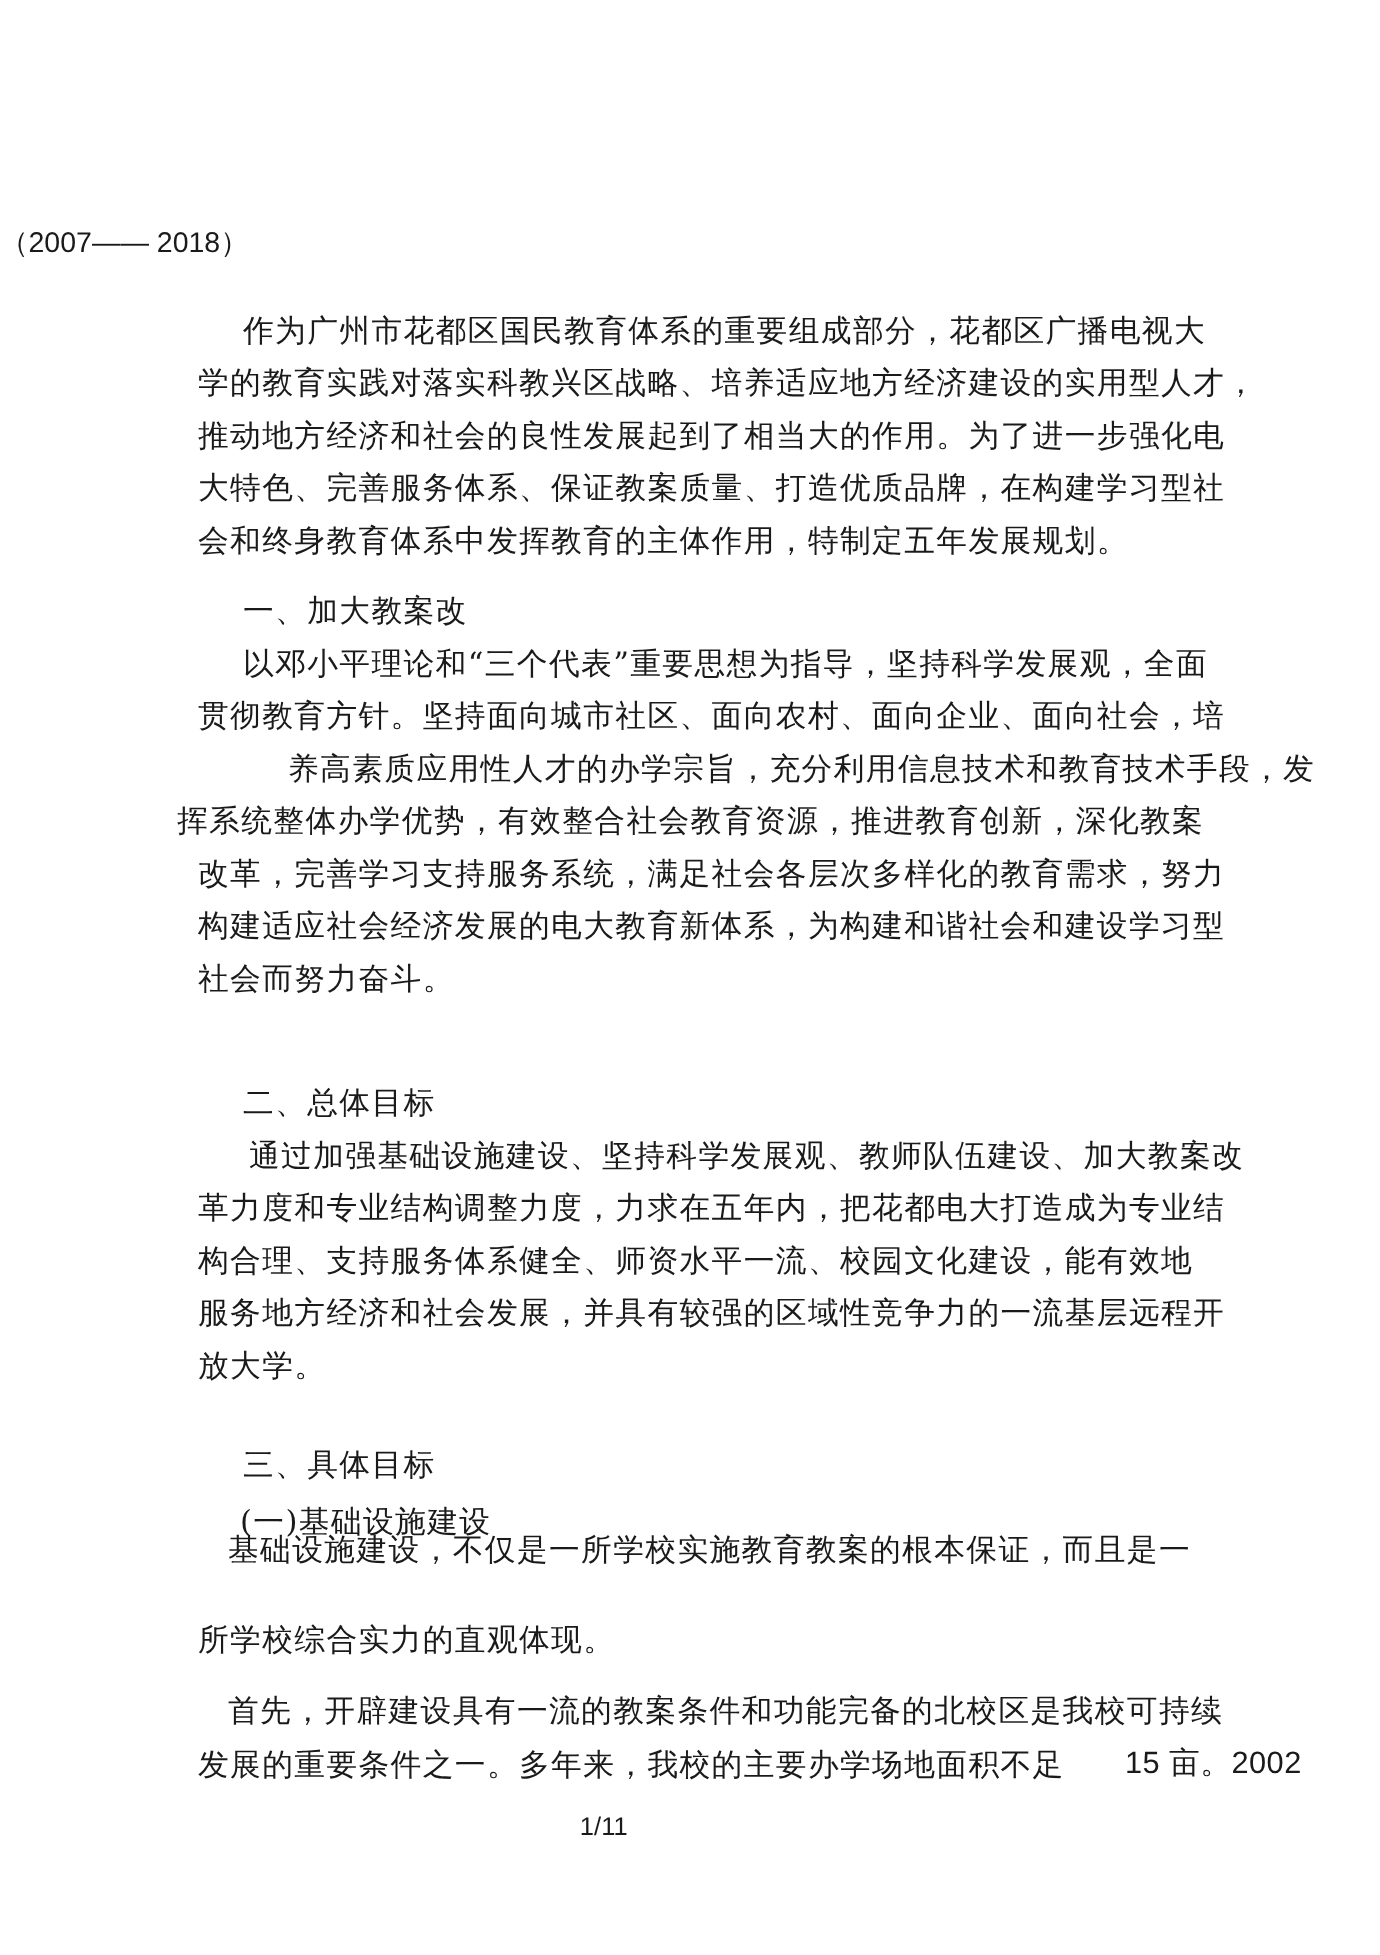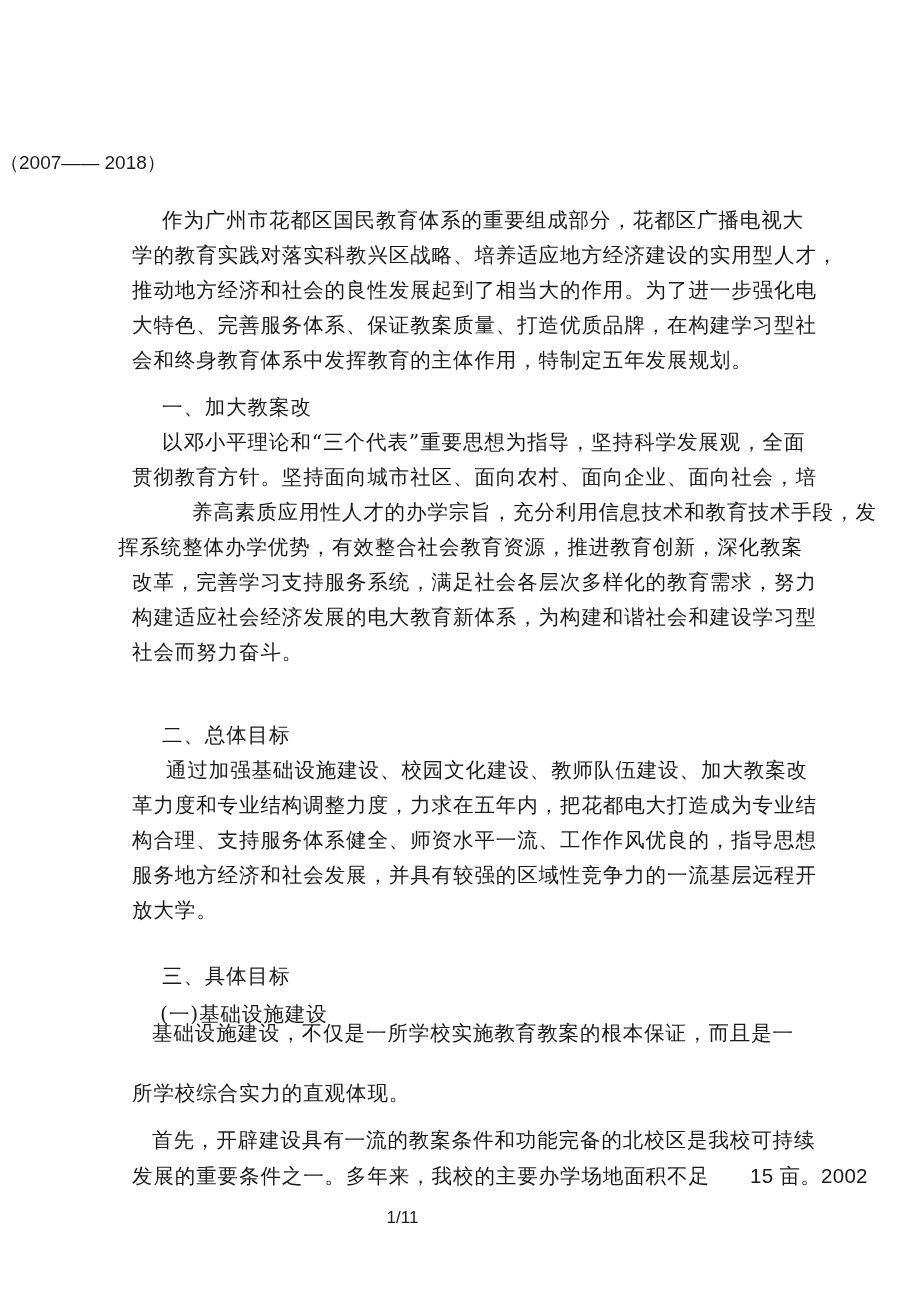--- a/index.html
+++ b/index.html
@@ -29,23 +29,23 @@
       <div class="line" style="left: 132px; top: 346px;">会和终身教育体系中发挥教育的主体作用，特制定五年发展规划。</div>
       <div class="line" style="left: 162px; top: 393px;">一、加大教案改</div>
       <div class="line" style="left: 162px; top: 428px;">以邓小平理论和“三个代表”重要思想为指导，坚持科学发展观，全面</div>
       <div class="line" style="left: 132px; top: 463px;">贯彻教育方针。坚持面向城市社区、面向农村、面向企业、面向社会，培</div>
       <div class="line" style="left: 144px; top: 498px; margin-left: 48px;">养高素质应用性人才的办学宗旨，充分利用信息技术和教育技术手段，发</div>
       <div class="line" style="left: 118px; top: 533px;">挥系统整体办学优势，有效整合社会教育资源，推进教育创新，深化教案</div>
       <div class="line" style="left: 132px; top: 568px;">改革，完善学习支持服务系统，满足社会各层次多样化的教育需求，努力</div>
       <div class="line" style="left: 132px; top: 603px;">构建适应社会经济发展的电大教育新体系，为构建和谐社会和建设学习型</div>
       <div class="line" style="left: 132px; top: 638px;">社会而努力奋斗。</div>
       <div class="line" style="left: 162px; top: 721px;">二、总体目标</div>
-      <div class="line" style="left: 166px; top: 756px;">通过加强基础设施建设、校园文化建设、教师队伍建设、加大教案改</div>
+      <div class="line" style="left: 166px; top: 756px;">通过加强基础设施建设、坚持科学发展观、教师队伍建设、加大教案改</div>
       <div class="line" style="left: 132px; top: 791px;">革力度和专业结构调整力度，力求在五年内，把花都电大打造成为专业结</div>
-      <div class="line" style="left: 132px; top: 826px;">构合理、支持服务体系健全、师资水平一流、工作作风优良的，指导思想</div>
+      <div class="line" style="left: 132px; top: 826px;">构合理、支持服务体系健全、师资水平一流、校园文化建设，能有效地</div>
       <div class="line" style="left: 132px; top: 861px;">服务地方经济和社会发展，并具有较强的区域性竞争力的一流基层远程开</div>
       <div class="line" style="left: 132px; top: 896px;">放大学。</div>
       <div class="line" style="left: 162px; top: 962px;">三、具体目标</div>
       <div class="line" style="left: 160px; top: 1000px;">(一)基础设施建设</div>
       <div class="line" style="left: 152px; top: 1019px;">基础设施建设，不仅是一所学校实施教育教案的根本保证，而且是一</div>
       <div class="line" style="left: 132px; top: 1079px;">所学校综合实力的直观体现。</div>
       <div class="line" style="left: 152px; top: 1126px;">首先，开辟建设具有一流的教案条件和功能完备的北校区是我校可持续</div>
       <div class="line" style="left: 132px; top: 1162px;">发展的重要条件之一。多年来，我校的主要办学场地面积不足</div>
     </div>
   <div class="line num" style="left:708px; top:1162px; letter-spacing:0.3px;">15 亩。2002</div>

